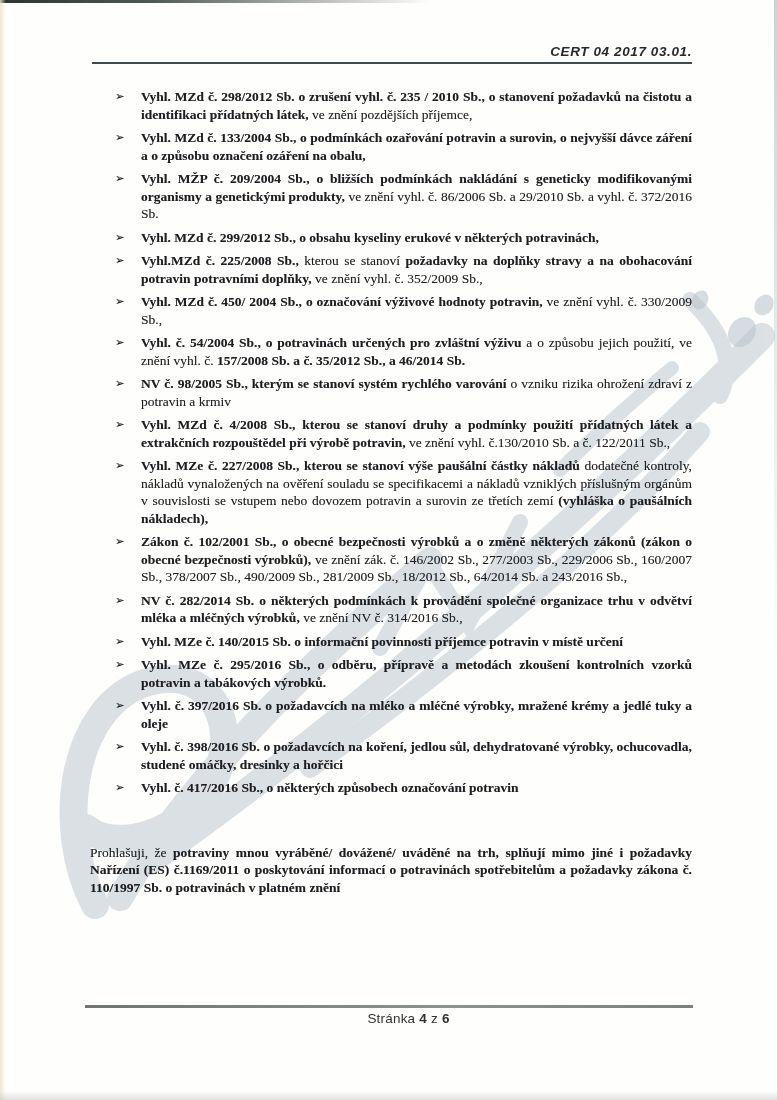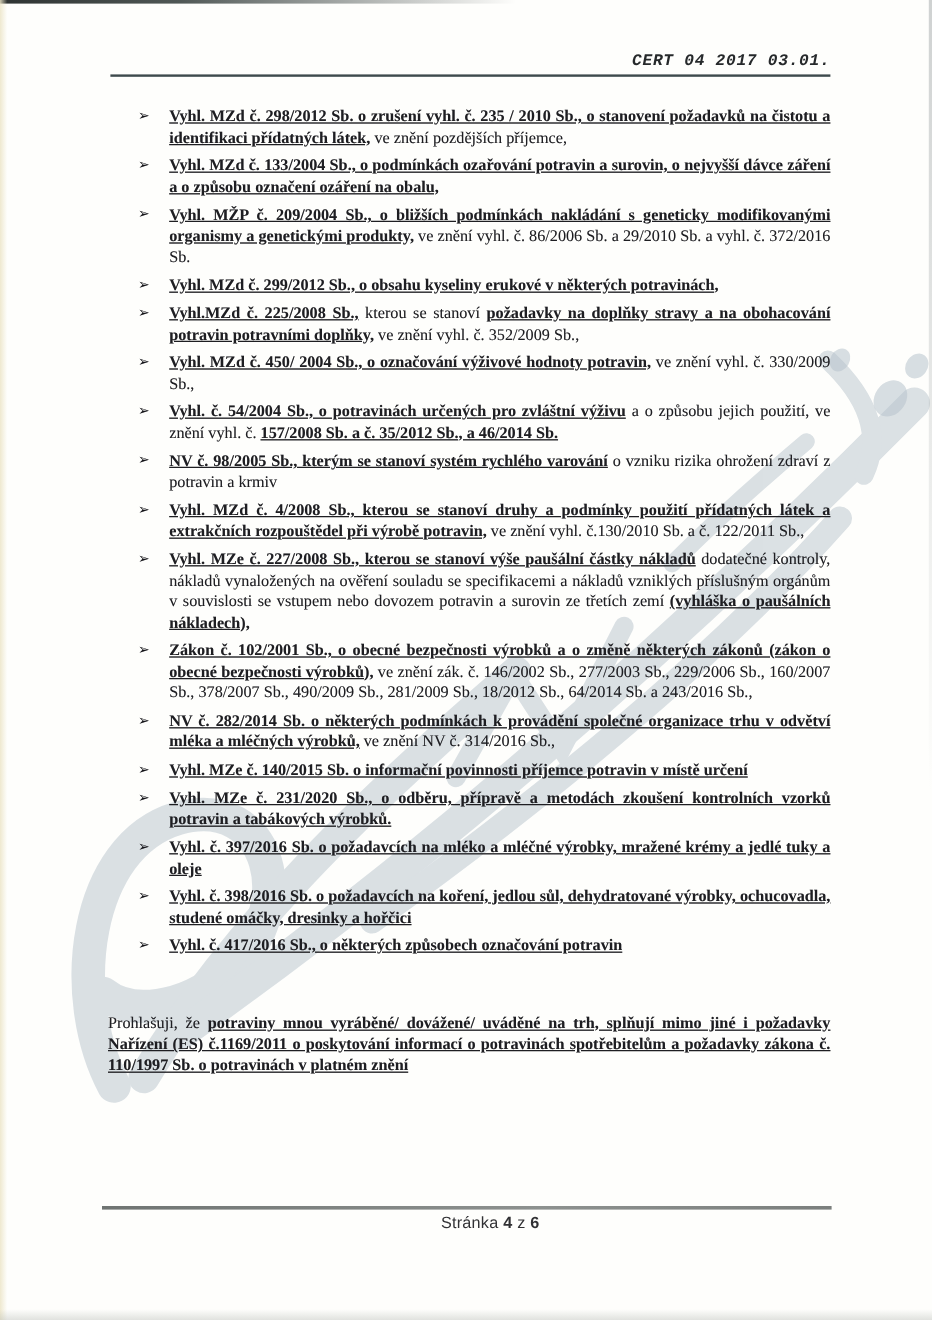--- a/index.html
+++ b/index.html
@@ -20,40 +20,40 @@
     background:linear-gradient(to top,rgba(188,192,186,.45),rgba(188,192,186,0));}
   .edge-right{position:absolute;top:0;right:0;width:3px;height:60%;z-index:3;
     background:linear-gradient(to bottom,rgba(150,156,158,.45),rgba(150,156,158,0));}
 
   .watermark{position:absolute;inset:0;z-index:0;pointer-events:none;}
 
   .header{
     position:absolute;top:44px;left:92px;right:85px;z-index:2;
     border-bottom:2px solid #3e4a4c;
     text-align:right;padding-bottom:3px;
-    font-family:Liberation Mono, monospace;
+    font-family:Liberation Sans, sans-serif;
     font-style:italic;font-weight:700;font-size:13.5px;letter-spacing:.6px;color:#26292b;
   }
 
   .content{position:absolute;top:88px;left:90px;width:602px;z-index:2;}
 
   .item{
     display:flex;align-items:flex-start;
     margin-bottom:6px;
     font-size:13.5px;line-height:17.5px;
     text-align:justify;
     text-shadow:0 0 .4px rgba(20,20,25,.35);
   }
   .item .marker{
     flex:none;width:26px;margin-left:25px;
     font-size:11.5px;line-height:17.5px;color:#15151a;
     font-family:"DejaVu Sans", sans-serif;
   }
   .item .text{flex:1;}
-  .b{font-weight:700;text-decoration:underline;}
+  .b{font-weight:700;}
 
   .paragraphs{margin-top:47px;}
   .para{
     font-size:13.5px;line-height:17.5px;text-align:justify;
     text-shadow:0 0 .4px rgba(20,20,25,.35);
   }
   .para + .para{margin-top:16px;}
 
   .footer-rule{position:absolute;left:85px;right:84px;top:1005px;height:3px;z-index:2;
     background:linear-gradient(to right,#6f7472,#8d918f 60%,#7b7f7d);}
@@ -143,21 +143,21 @@
       <div class="item">
         <span class="marker">➢</span>
         <div class="text"><span class="b">NV č. 282/2014 Sb. o některých podmínkách k provádění společné organizace trhu v odvětví mléka a mléčných výrobků,</span><span> ve znění NV č. 314/2016 Sb.,</span></div>
       </div>
       <div class="item">
         <span class="marker">➢</span>
         <div class="text"><span class="b">Vyhl. MZe č. 140/2015 Sb. o informační povinnosti příjemce potravin v místě určení</span></div>
       </div>
       <div class="item">
         <span class="marker">➢</span>
-        <div class="text"><span class="b">Vyhl. MZe č. 231/2020 Sb., o odběru, přípravě a metodách zkoušení kontrolních vzorků potravin a tabákových výrobků.</span></div>
+        <div class="text"><span class="b">Vyhl. MZe č. 295/2016 Sb., o odběru, přípravě a metodách zkoušení kontrolních vzorků potravin a tabákových výrobků.</span></div>
       </div>
       <div class="item">
         <span class="marker">➢</span>
         <div class="text"><span class="b">Vyhl. č. 397/2016 Sb. o požadavcích na mléko a mléčné výrobky, mražené krémy a jedlé tuky a oleje</span></div>
       </div>
       <div class="item">
         <span class="marker">➢</span>
         <div class="text"><span class="b">Vyhl. č. 398/2016 Sb. o požadavcích na koření, jedlou sůl, dehydratované výrobky, ochucovadla, studené omáčky, dresinky a hořčici</span></div>
       </div>
       <div class="item">

